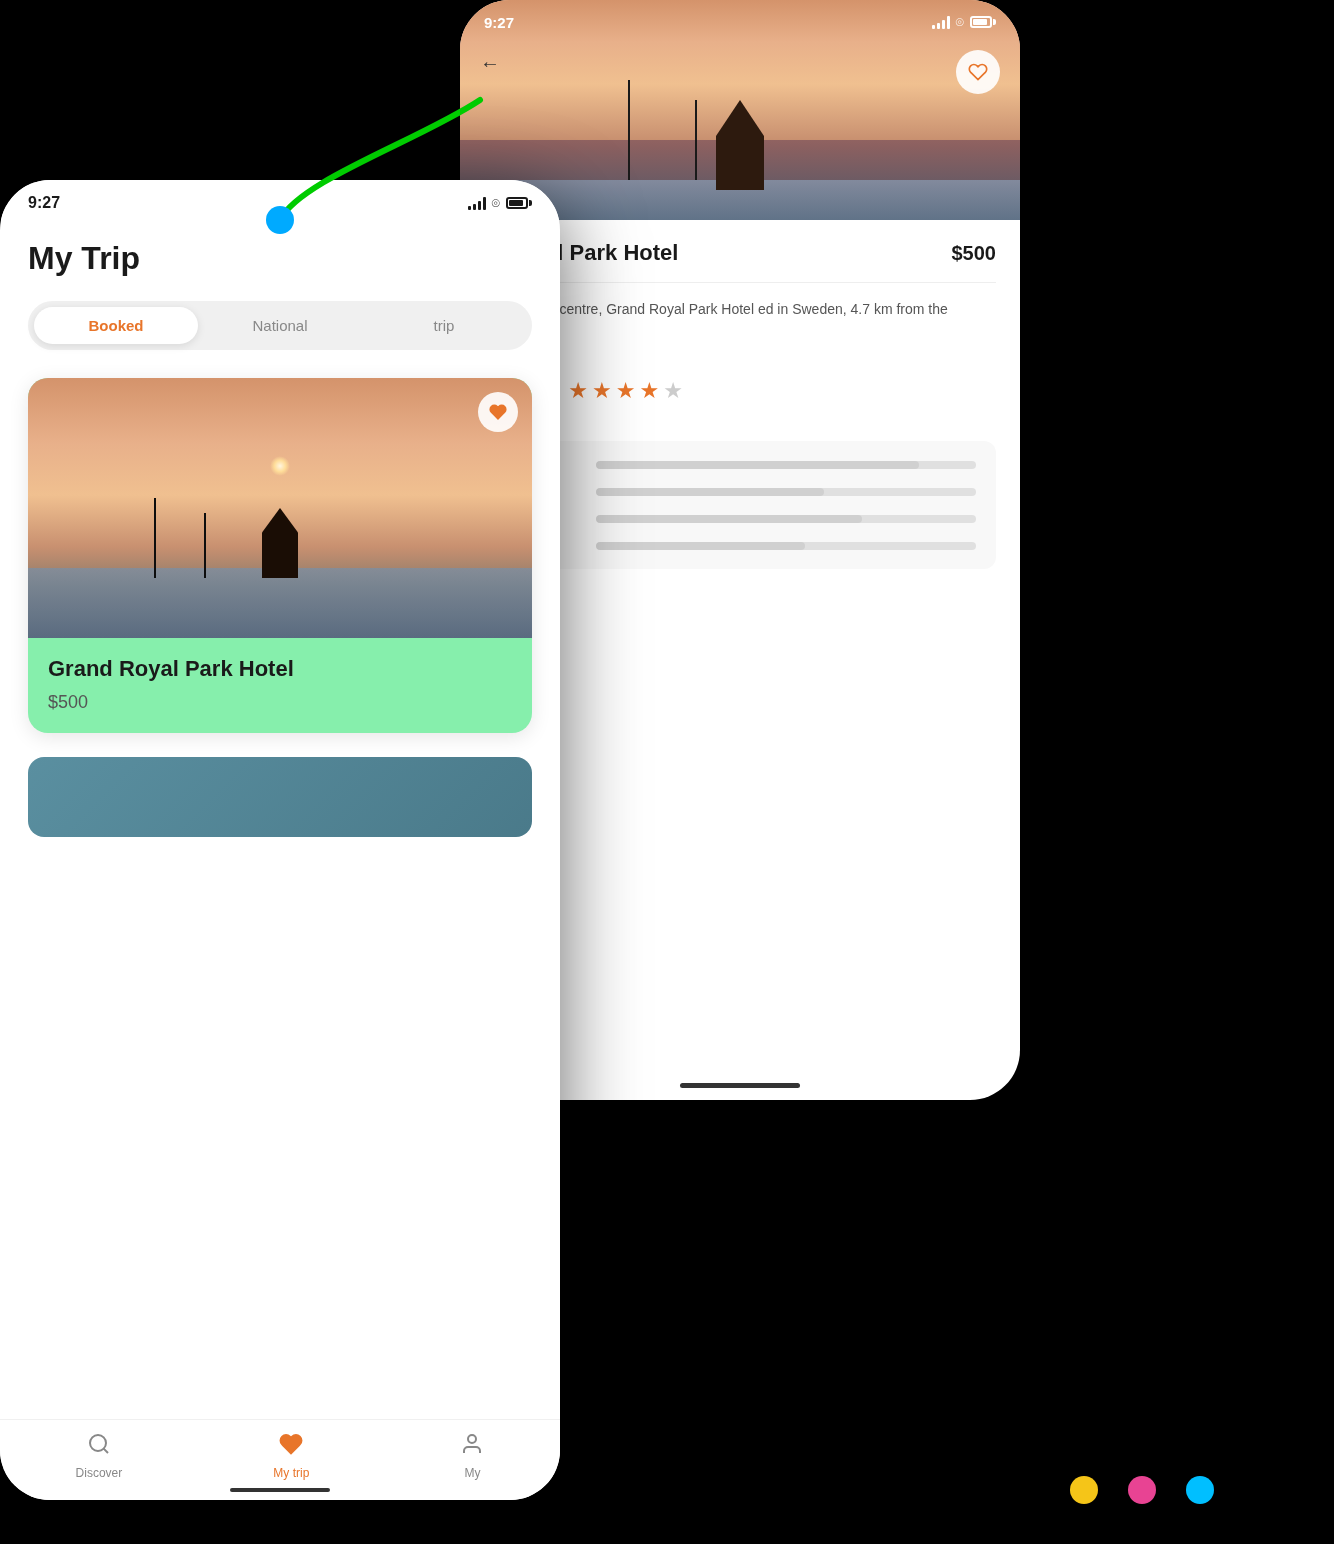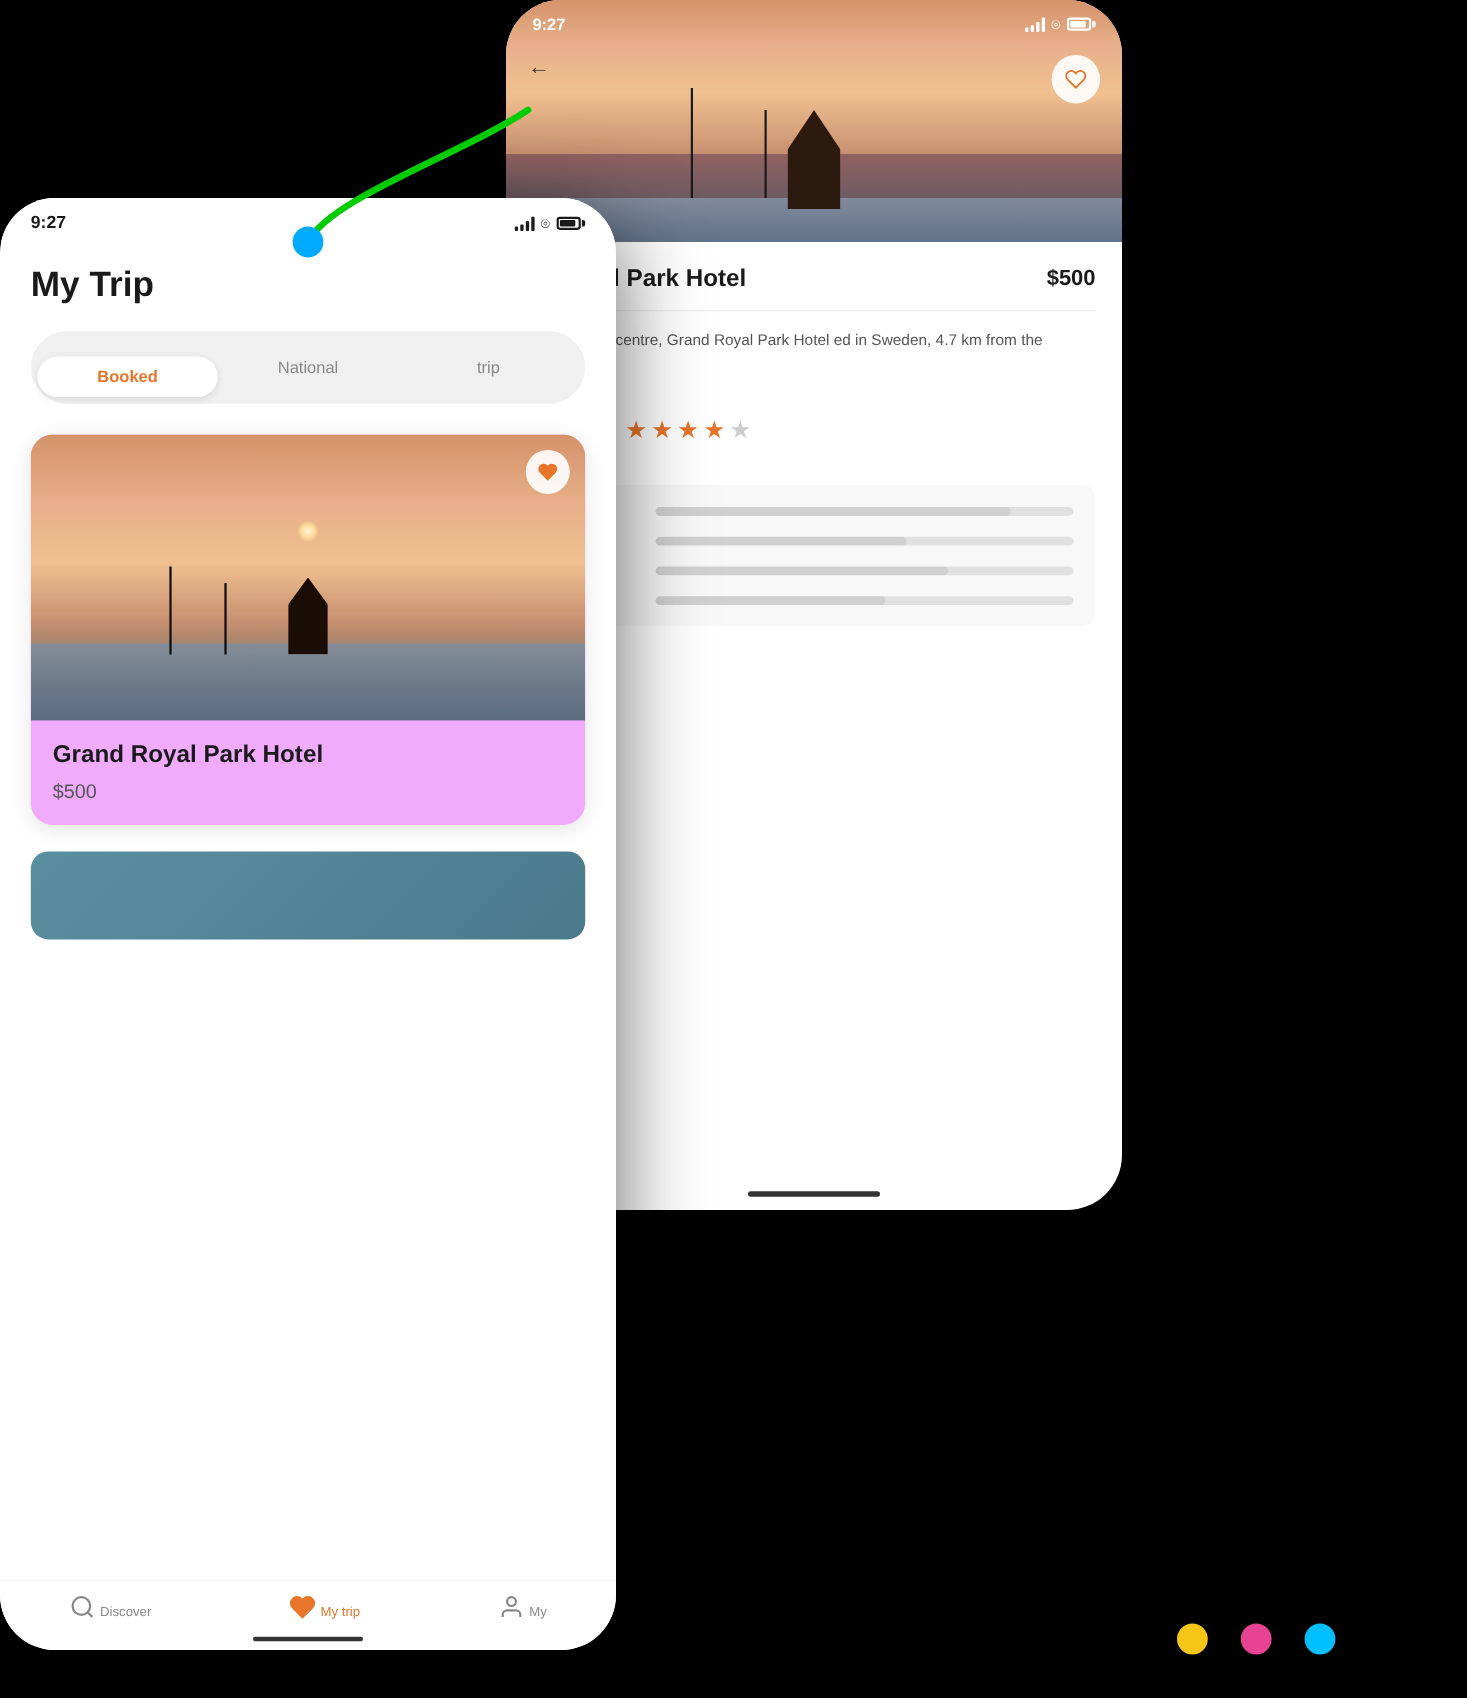--- a/index.html
+++ b/index.html
@@ -284,30 +284,29 @@
       border-radius: 50px;
       font-size: 15px;
       font-weight: 500;
       cursor: pointer;
     }
     .phone-front .tab.active {
       background: #fff;
       color: #e8752a;
       font-weight: 700;
       box-shadow: 0 2px 8px rgba(0,0,0,0.1);
-      margin-top: 17px;
     }
     .phone-front .tab.inactive {
       color: #888;
     }
 
     
     .phone-front .hotel-card {
       margin: 0 28px 24px;
-      background: #f0abfc;
+      background: #86efac;
       border-radius: 20px;
       overflow: hidden;
       box-shadow: 0 4px 20px rgba(0,0,0,0.1);
     }
     .phone-front .card-image {
       width: 100%;
       height: 260px;
       position: relative;
       overflow: hidden;
     }
@@ -409,21 +408,21 @@
       bottom: 0; left: 0; right: 0;
       background: #fff;
       border-top: 1px solid #f0f0f0;
       padding: 12px 0 20px;
       display: flex;
       justify-content: space-around;
       align-items: center;
     }
     .phone-front .nav-item {
       display: flex;
-      flex-direction: row;
+      flex-direction: column;
       align-items: center;
       gap: 4px;
       cursor: pointer;
     }
     .phone-front .nav-icon {
       font-size: 24px;
     }
     .phone-front .nav-label {
       font-size: 12px;
       font-weight: 500;

